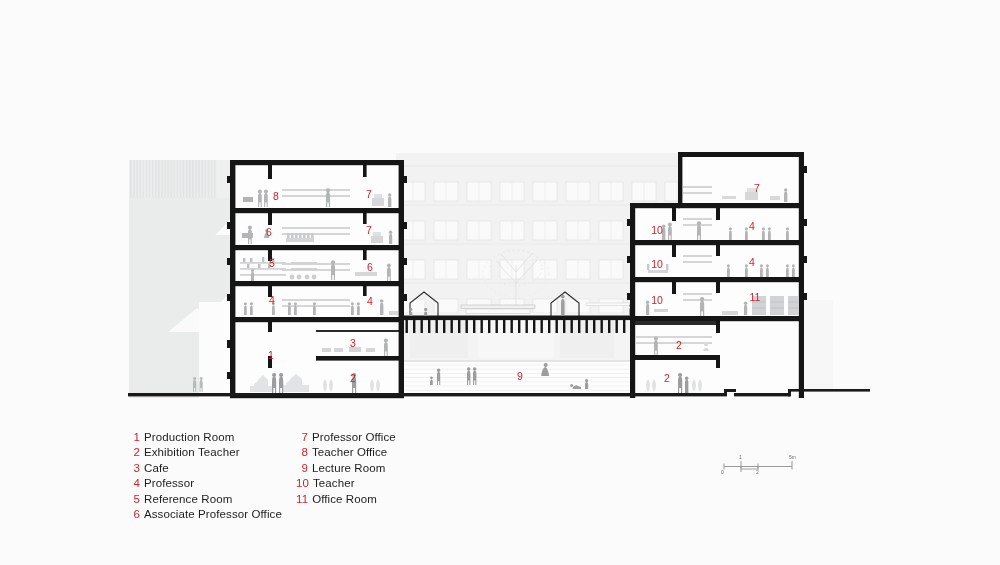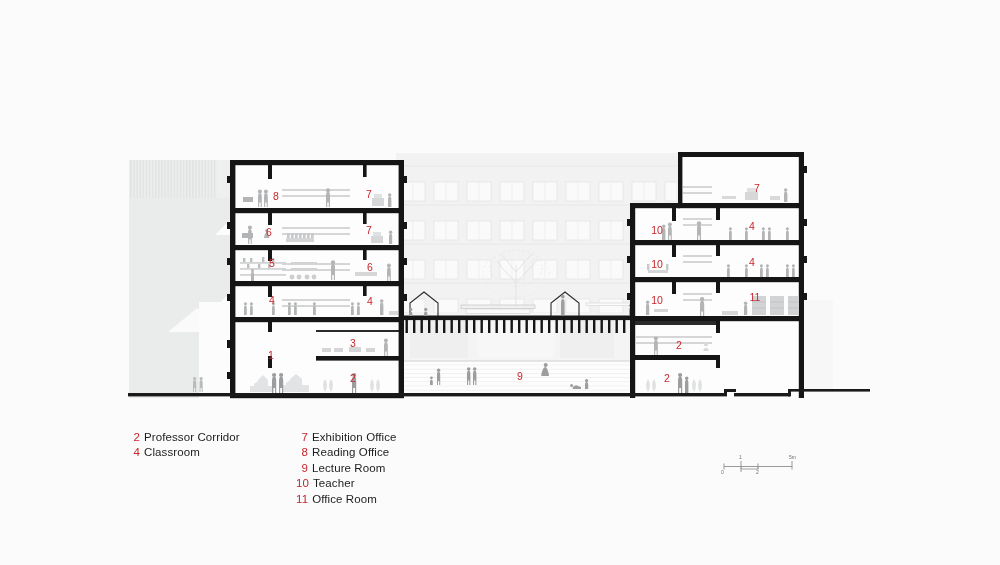--- a/index.html
+++ b/index.html
@@ -610,32 +610,44 @@
     <rect x="734" y="393" width="56" height="3.4" fill="#1a1a1a"></rect>
     <rect x="790" y="389" width="80" height="2.6" fill="#1a1a1a"></rect>
     <rect x="788" y="389" width="3" height="7.4" fill="#1a1a1a"></rect>
   </g>
 
 </svg>
 
 <div id="legend">
   <div class="col left">
     <div class="row">
-      <span class="num">2</span><span class="lbl">Professor Corridor</span>
-    </div>
-    <div class="row">
-      <span class="num">4</span><span class="lbl">Classroom</span>
+      <span class="num">1</span><span class="lbl">Production Room</span>
+    </div>
+    <div class="row">
+      <span class="num">2</span><span class="lbl">Exhibition Teacher</span>
+    </div>
+    <div class="row">
+      <span class="num">3</span><span class="lbl">Cafe</span>
+    </div>
+    <div class="row">
+      <span class="num">4</span><span class="lbl">Professor</span>
+    </div>
+    <div class="row">
+      <span class="num">5</span><span class="lbl">Reference Room</span>
+    </div>
+    <div class="row">
+      <span class="num">6</span><span class="lbl">Associate Professor Office</span>
     </div>
   </div>
   <div class="col right">
     <div class="row">
-      <span class="num">7</span><span class="lbl">Exhibition Office</span>
-    </div>
-    <div class="row">
-      <span class="num">8</span><span class="lbl">Reading Office</span>
+      <span class="num">7</span><span class="lbl">Professor Office</span>
+    </div>
+    <div class="row">
+      <span class="num">8</span><span class="lbl">Teacher Office</span>
     </div>
     <div class="row">
       <span class="num">9</span><span class="lbl">Lecture Room</span>
     </div>
     <div class="row">
       <span class="num">10</span><span class="lbl">Teacher</span>
     </div>
     <div class="row">
       <span class="num">11</span><span class="lbl">Office Room</span>
     </div>

